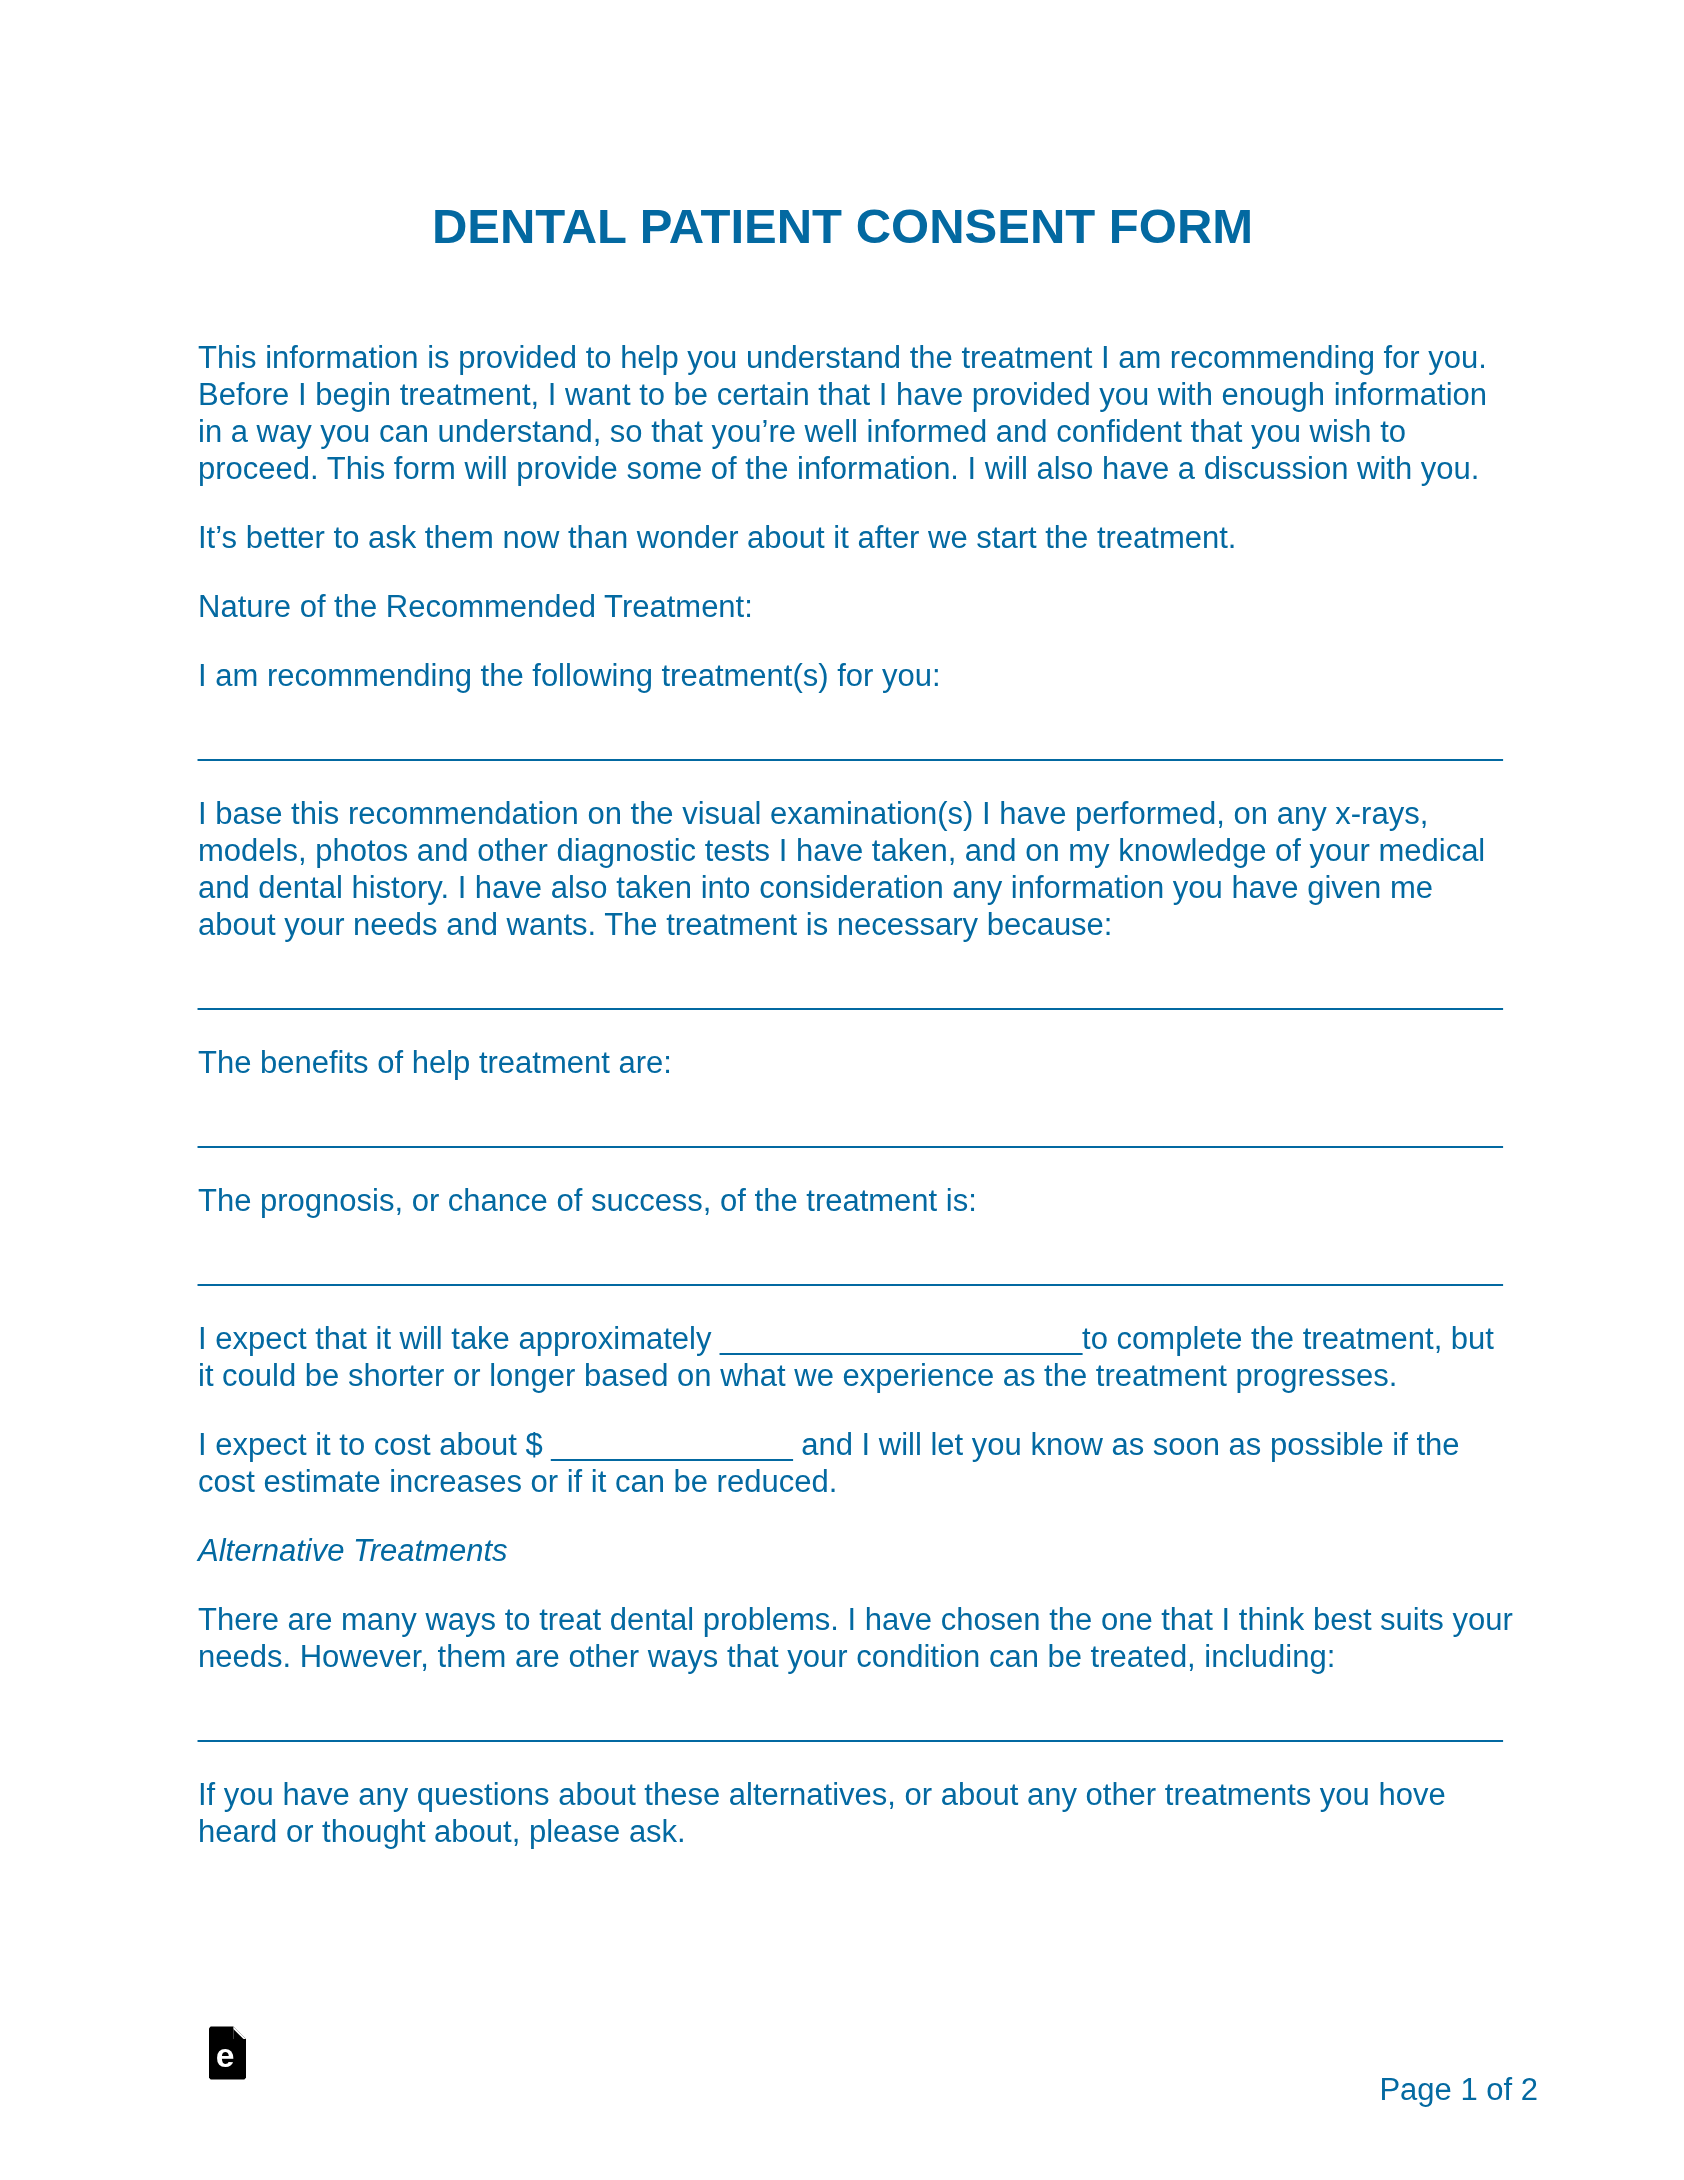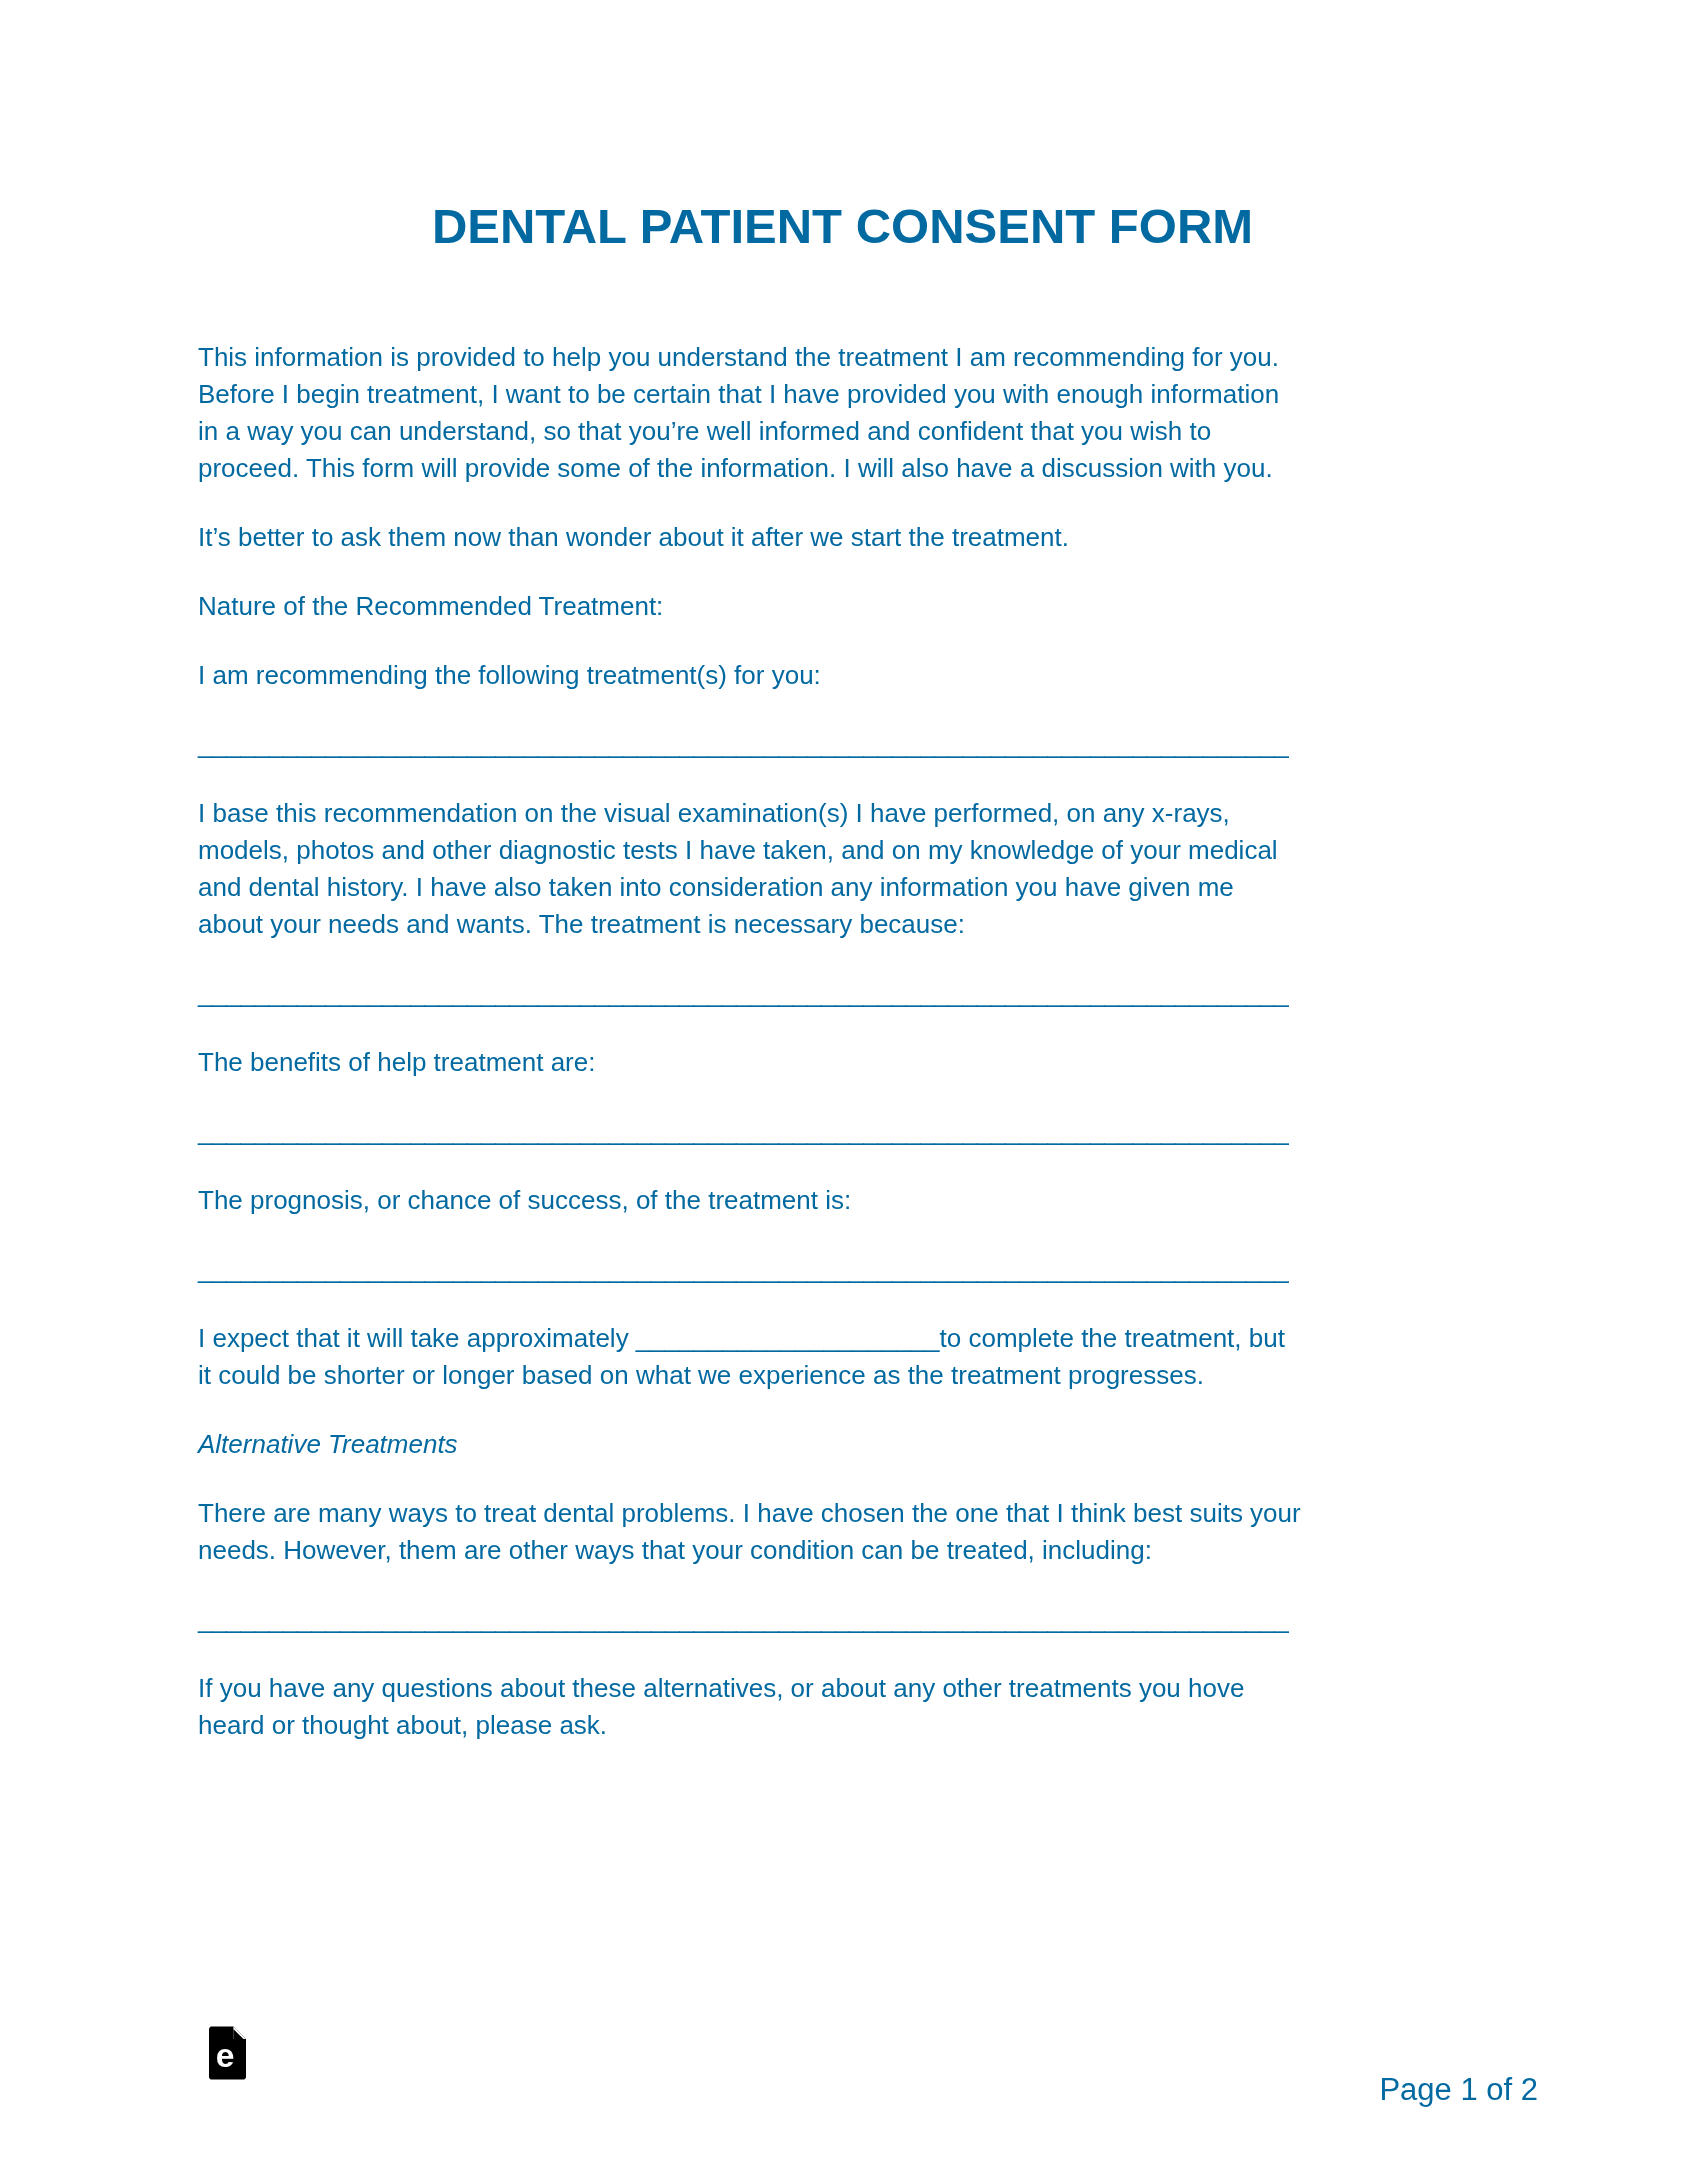--- a/index.html
+++ b/index.html
@@ -22,21 +22,21 @@
     font-weight: bold;
     white-space: pre;
   }
   .content {
     position: absolute;
     left: 198px;
     top: 339px;
     width: 1303px;
   }
   .para {
-    font-size: 26px;
+    font-size: 31px;
     line-height: 37px;
     margin: 0 0 32px 0;
     white-space: pre;
   }
   .para.bold { font-weight: bold; }
   .para.bold-italic { font-weight: normal; font-style: italic; }
   .blank-line { letter-spacing: -0.3px; }
   .footer-logo {
     position: absolute;
     left: 209px;
@@ -74,20 +74,22 @@
 models, photos and other diagnostic tests I have taken, and on my knowledge of your medical
 and dental history. I have also taken into consideration any information you have given me
 about your needs and wants. The treatment is necessary because:</div>
     <div class="para blank-line">_____________________________________________________________________________</div>
     <div class="para">The benefits of help treatment are:</div>
     <div class="para blank-line">_____________________________________________________________________________</div>
     <div class="para">The prognosis, or chance of success, of the treatment is:</div>
     <div class="para blank-line">_____________________________________________________________________________</div>
     <div class="para">I expect that it will take approximately _____________________to complete the treatment, but
 it could be shorter or longer based on what we experience as the treatment progresses.</div>
+    <div class="para">I expect it to cost about $ ______________ and I will let you know as soon as possible if the
+cost estimate increases or if it can be reduced.</div>
     <div class="para bold-italic">Alternative Treatments</div>
     <div class="para">There are many ways to treat dental problems. I have chosen the one that I think best suits your
 needs. However, them are other ways that your condition can be treated, including:</div>
     <div class="para blank-line">_____________________________________________________________________________</div>
     <div class="para">If you have any questions about these alternatives, or about any other treatments you hove
 heard or thought about, please ask.</div>
   </div>
 
   <div class="footer-logo">
     <svg width="37" height="54" viewBox="0 0 44 63" xmlns="http://www.w3.org/2000/svg">

